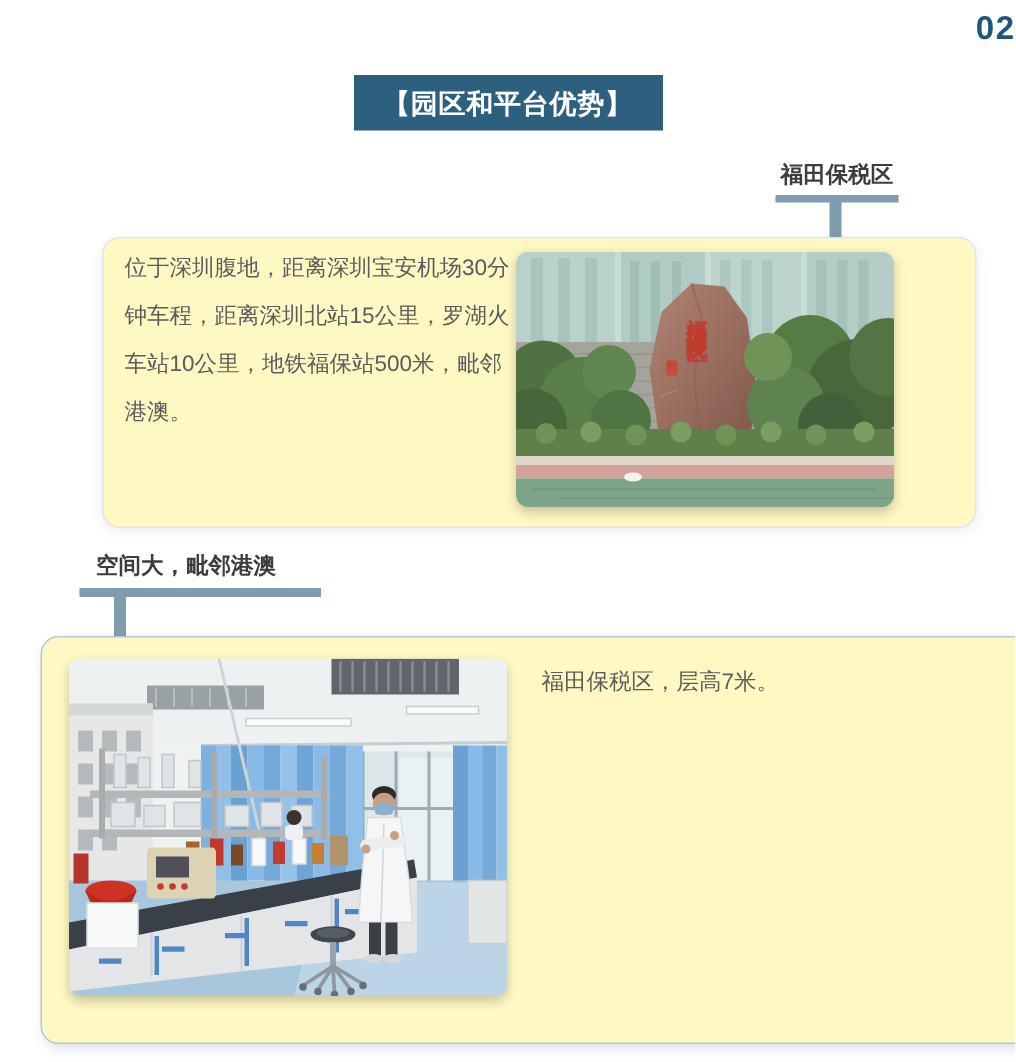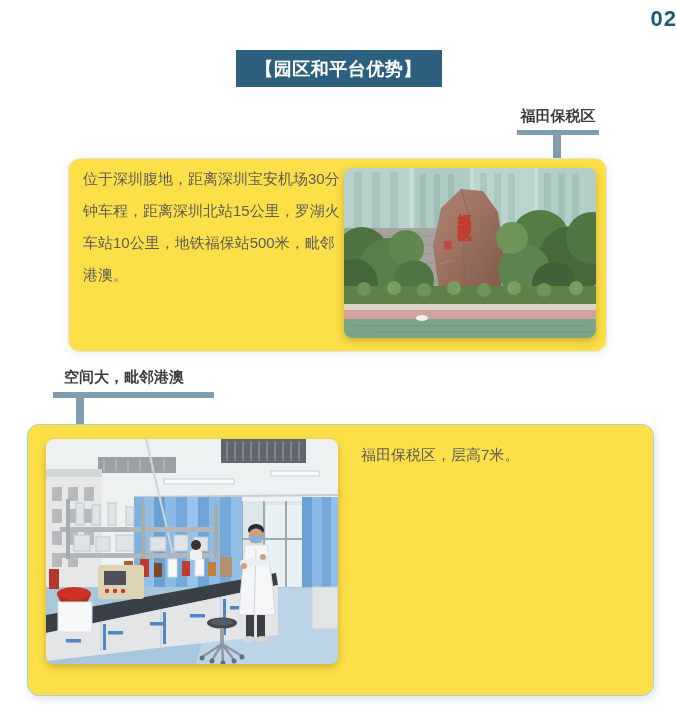--- a/index.html
+++ b/index.html
@@ -18,21 +18,21 @@
   }
   .banner-text{color:#ffffff;font-weight:bold;font-size:18px;letter-spacing:0.5px;}
   .section-label{position:absolute;font-size:15px;font-weight:bold;color:#3d3d3d;}
   .label-location{top:107px;left:517px;width:82px;text-align:center;}
   .label-space{top:368px;left:64px;}
   .bar{position:absolute;background:#7f9dae;}
   .c1h{left:517px;top:130px;width:82px;height:5px;}
   .c1v{left:553px;top:130px;width:8px;height:29px;}
   .c2h{left:53px;top:392px;width:161px;height:6px;}
   .c2v{left:76px;top:392px;width:8px;height:33px;}
-  .card{position:absolute;background:#fde047;border-radius:12px;}
+  .card{position:absolute;background:#fef9c3;border-radius:12px;padding-left:44px;}
   .card-location{
     left:68px;top:158px;width:537px;height:192px;
     border:1px solid #e0e5e8;box-shadow:0 2px 8px rgba(100,120,135,0.14);
   }
   .card-space{
     left:27px;top:424px;width:625px;height:270px;
     border:1px solid #b6c8d4;box-shadow:2px 3px 8px rgba(120,150,170,0.25);
   }
   .desc{position:absolute;margin:0;font-size:15px;line-height:32px;color:#5c5c5c;}
   .desc-location{left:14px;top:4px;width:260px;}

